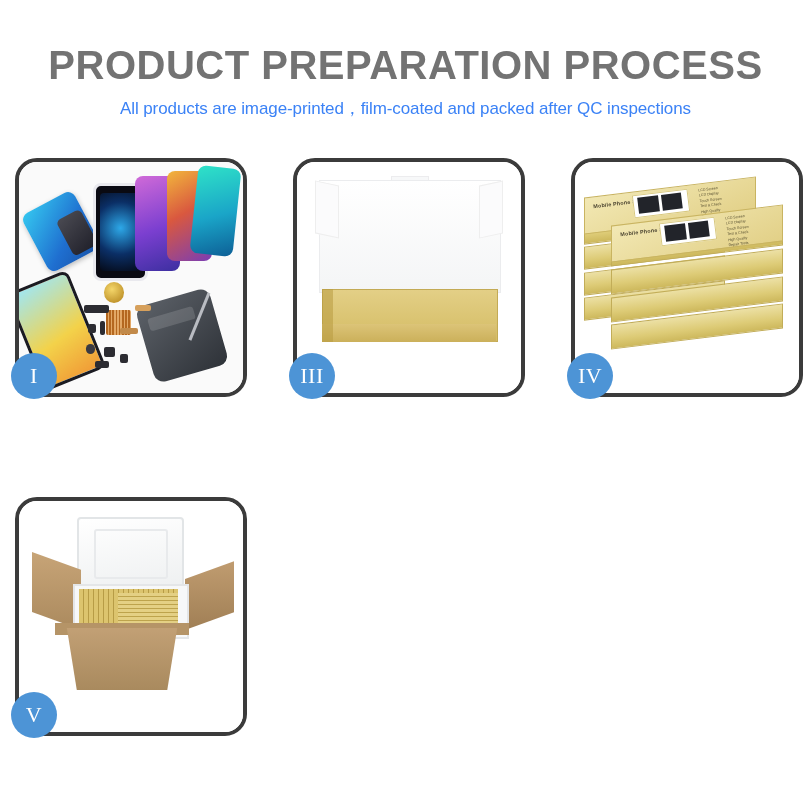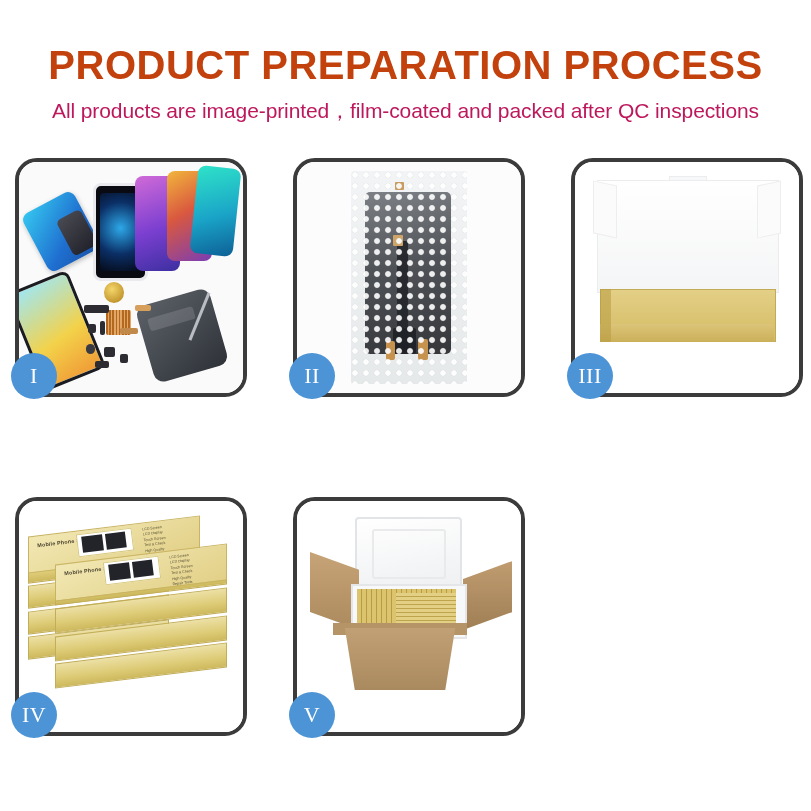--- a/index.html
+++ b/index.html
@@ -21,30 +21,30 @@
     left: 0; top: 0;
     width: 811px;
     text-align: center;
   }
   .page-title {
     margin: 0;
     padding-top: 44px;
     font-size: 40px;
     font-weight: bold;
     letter-spacing: 0.5px;
-    color: #c2410c;
+    color: #737373;
     line-height: 1.05;
     white-space: nowrap;
   }
   .page-subtitle {
     margin: 0;
     padding-top: 11px;
-    font-size: 21px;
+    font-size: 17px;
     font-weight: normal;
-    color: #be185d;
+    color: #3b82f6;
     letter-spacing: -0.1px;
     white-space: nowrap;
   }
 
   
   .steps-grid {
     position: absolute;
     left: 15px;
     top: 158px;
     width: 781px;
@@ -371,35 +371,20 @@
       <span class="chip c5"></span>
       <span class="chip c6"></span>
       <span class="chip c7"></span>
       <span class="chip c8"></span>
       <span class="chip c9"></span>
       <span class="tweezer"></span>
     </div>
     <div class="step-badge">I</div>
   </div>
 
-  <div class="step-panel">
-    <div class="panel-photo s2">
-      <div class="wrap-bag">
-        <div class="screen-dark"></div>
-        <div class="flex-strip"></div>
-        <div class="conn-a"></div>
-        <div class="tape-a"></div>
-        <div class="tape-b"></div>
-        <div class="tape-c"></div>
-        <div class="tape-d"></div>
-        <div class="bubbles"></div>
-      </div>
-    </div>
-    <div class="step-badge">II</div>
-  </div>
 
   <div class="step-panel">
     <div class="panel-photo s3">
       <div class="lid-tab"></div>
       <div class="lid-back"></div>
       <div class="lid-flapL"></div>
       <div class="lid-flapR"></div>
       <div class="inner-bubble"></div>
       <div class="box-bottom"></div>
       <div class="box-front-edge"></div>

